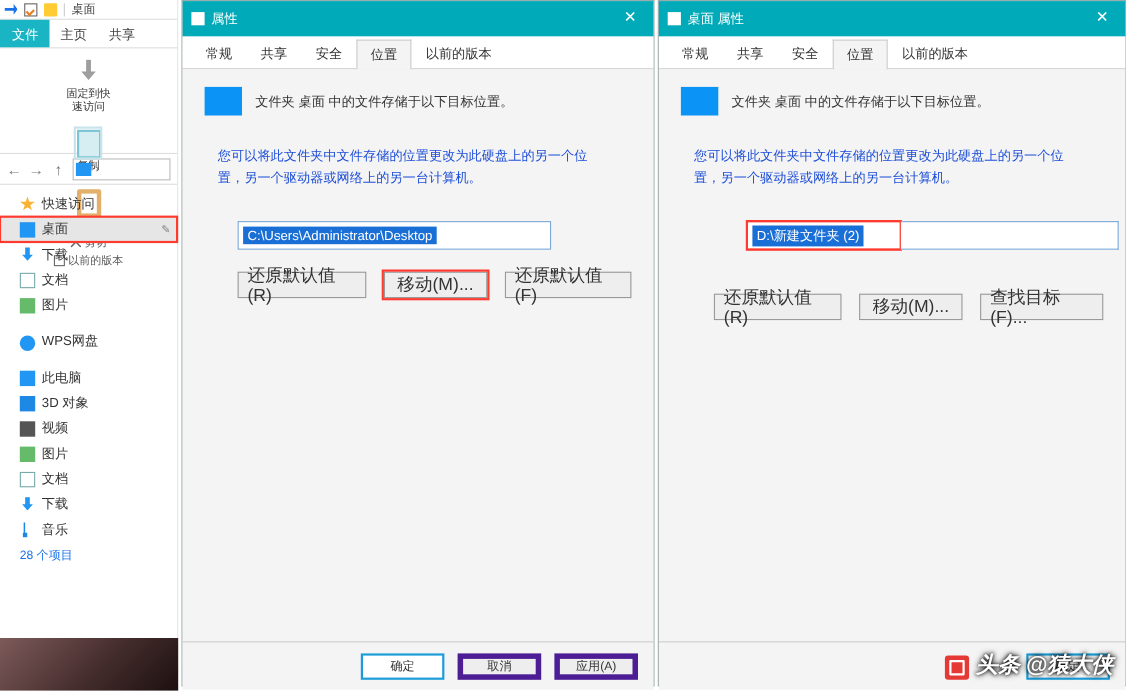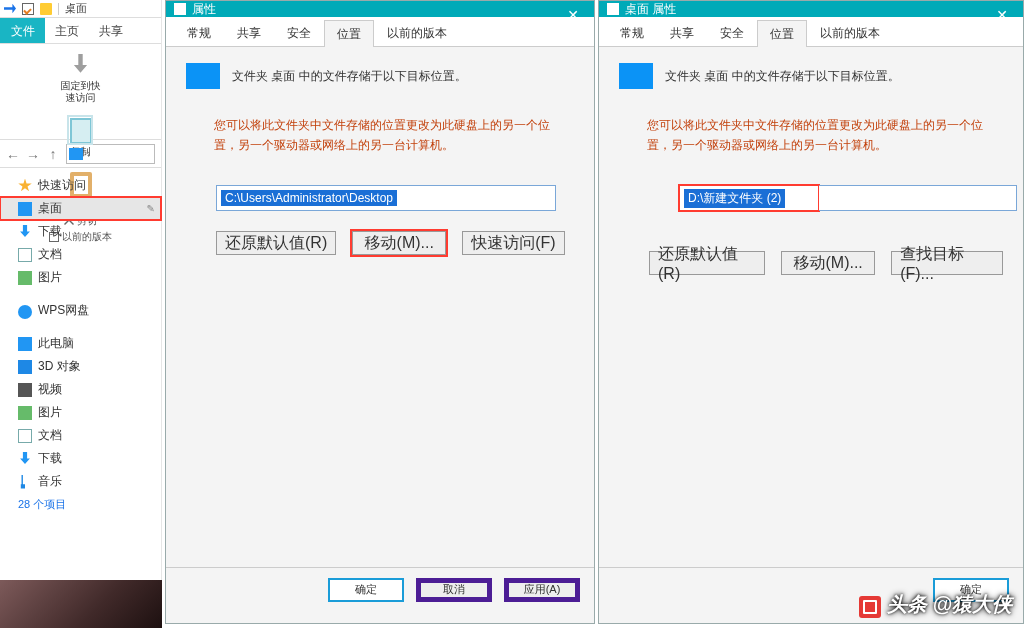--- a/index.html
+++ b/index.html
@@ -124,21 +124,21 @@
     top: 0;
     width: 430px;
     background: #f4f4f4;
     border: 1px solid #9aa;
     box-shadow: 0 0 0 0;
   }
   .dialog.one { left: 165px; height: 624px; }
   .dialog.two { left: 598px; width: 426px; height: 624px; }
 
   .d-title {
-    height: 16px;
+    height: 32px;
     background: #00aab8;
     color: #fff;
     display:flex; align-items:center;
     padding: 0 8px;
     position: relative;
     font-size: 12px;
   }
   .d-title .close {
     position:absolute; right:0; top:0; width:42px; height:28px;
     display:flex; align-items:center; justify-content:center;
@@ -165,26 +165,26 @@
   .d-tabs .dtab.active {
     border-color:#ccc;
     background:#f4f4f4;
     top:1px;
   }
 
   .d-body { padding: 16px 20px; background:#f4f4f4; height: calc(100% - 28px - 30px - 44px); }
   .d-row1 { display:flex; align-items:center; gap:12px; margin-bottom:26px; }
   .d-row1 .foldic { width:34px; height:26px; background:#0b93f6; }
   .d-row1 .txt { font-size:12px; color:#333; }
-  .d-desc { font-size:12px; color:#c2410c; line-height:20px; margin: 0 0 30px 28px; max-width: 340px; }
+  .d-desc { font-size:12px; color:#1d4ed8; line-height:20px; margin: 0 0 30px 12px; max-width: 340px; }
 
   .d-path {
     margin: 0 0 20px 30px;
     height: 26px;
-    width: 340px;
+    width: 285px;
     border:1px solid #7aa7d8;
     background:#fff;
     display:flex; align-items:center;
     padding: 0 4px;
   }
   .d-path .sel {
     background:#1a6fd6;
     color:#fff;
     padding: 1px 4px;
     font-size:12px;
@@ -367,21 +367,21 @@
       <span class="foldic"></span>
       <span class="txt">文件夹 桌面 中的文件存储于以下目标位置。</span>
     </div>
     <div class="d-desc">您可以将此文件夹中文件存储的位置更改为此硬盘上的另一个位置，另一个驱动器或网络上的另一台计算机。</div>
     <div class="d-path">
       <span class="sel">C:\Users\Administrator\Desktop</span>
     </div>
     <div class="d-btns">
       <div class="btn">还原默认值(R)</div>
       <div class="btn hl">移动(M)...</div>
-      <div class="btn">快速访问(F)</div>
+      <div class="btn">还原默认值(F)</div>
     </div>
   </div>
   <div class="d-footer">
     <div class="fbtn primary">确定</div>
     <div class="fbtn">取消</div>
     <div class="fbtn">应用(A)</div>
   </div>
 </div>
 
 <div class="dialog two">

